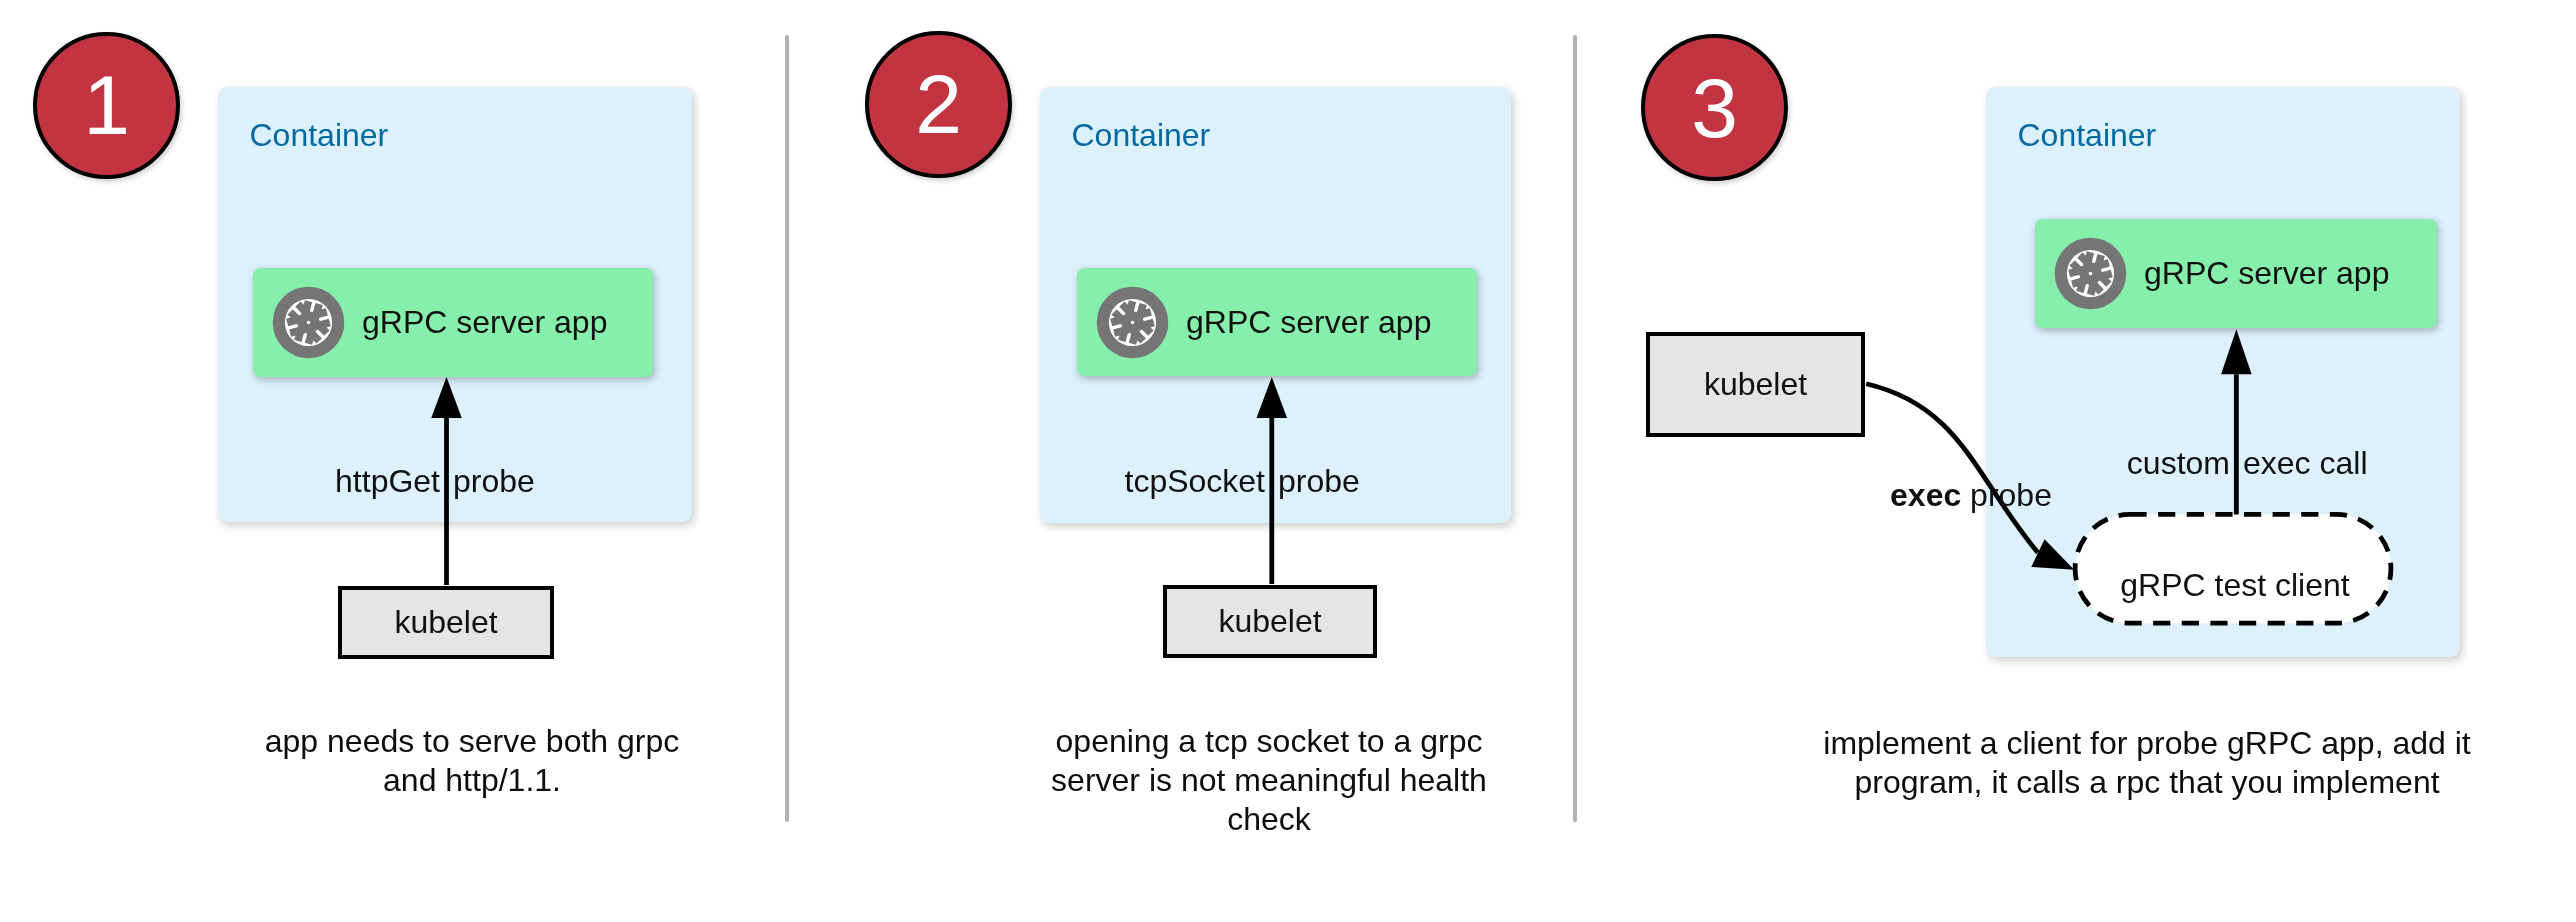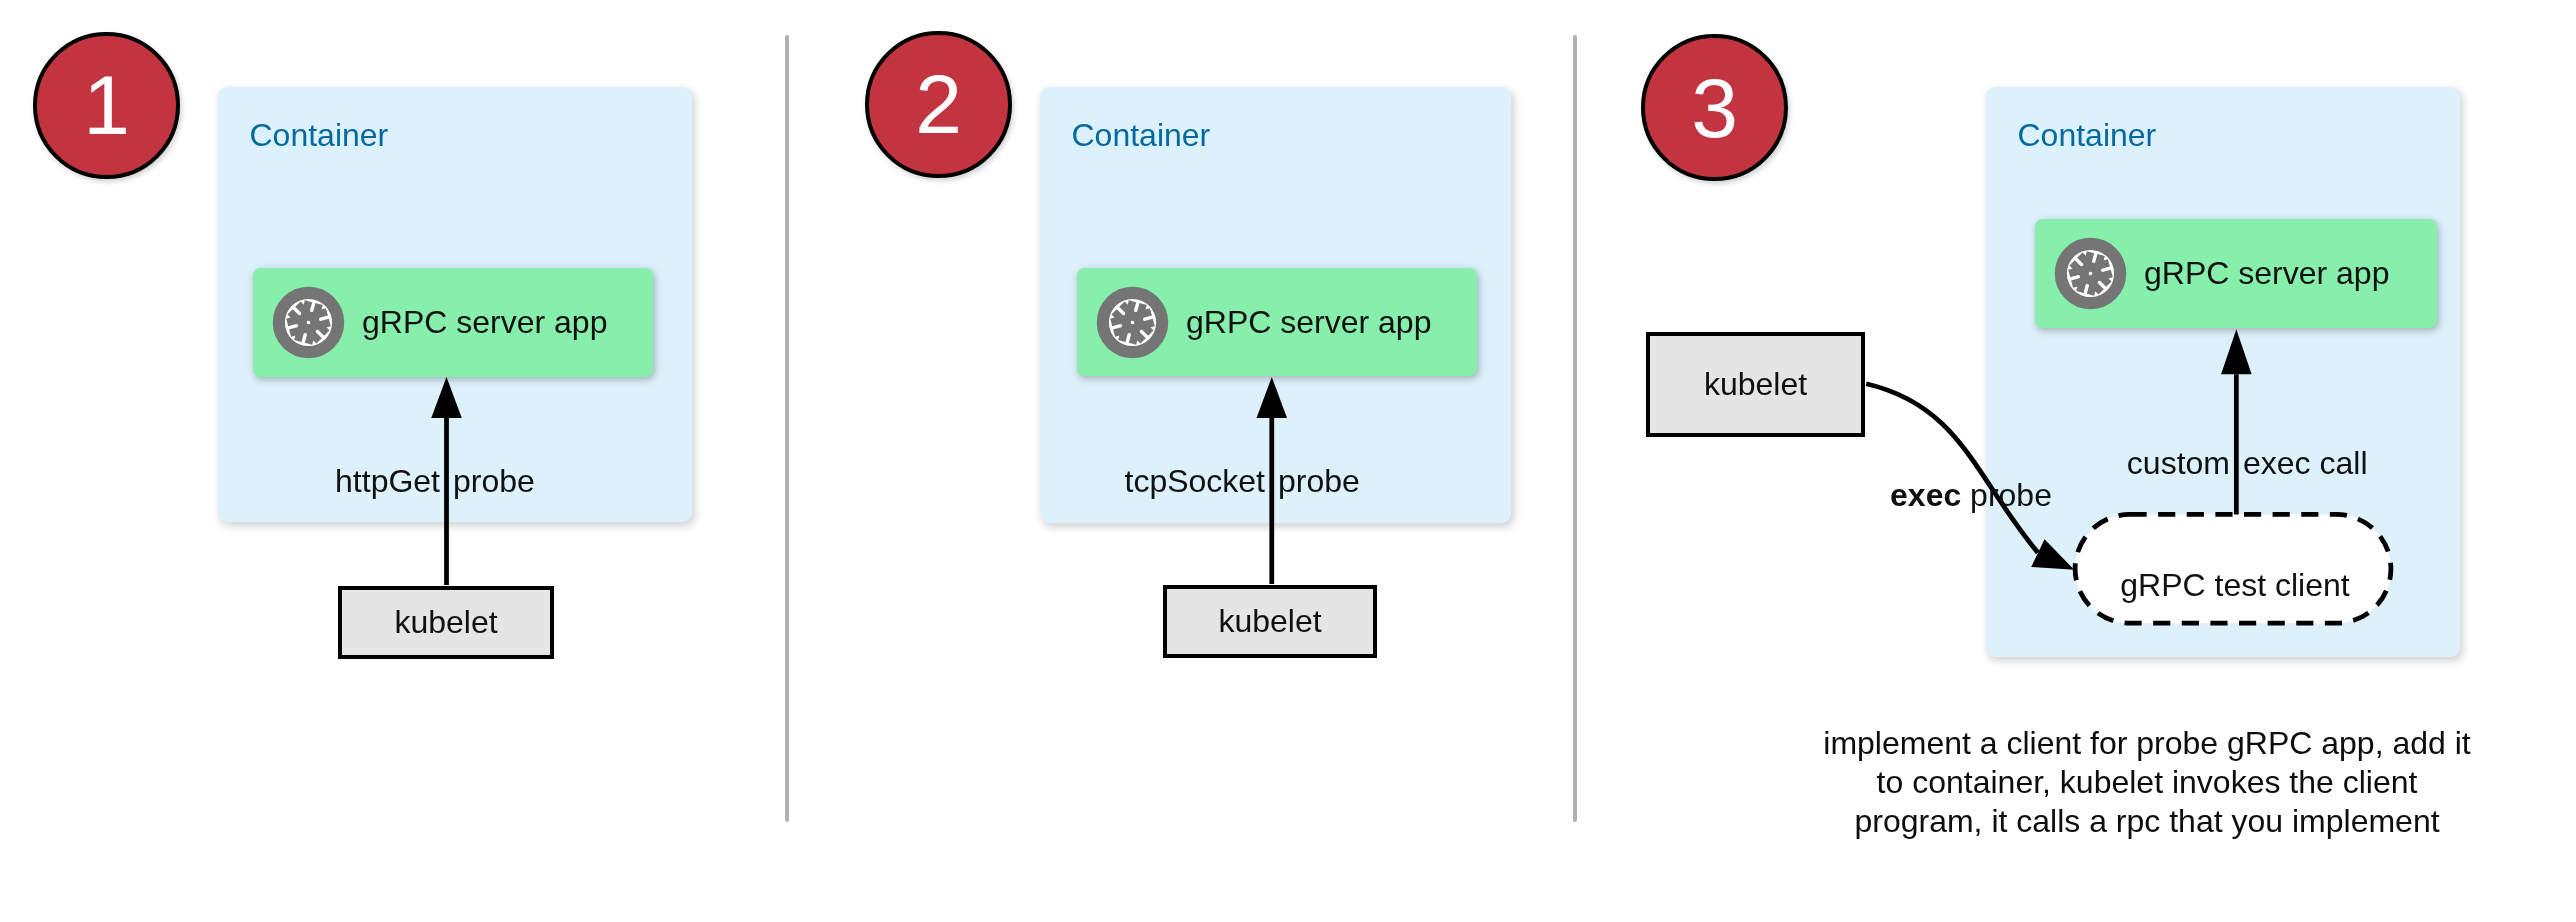--- a/index.html
+++ b/index.html
@@ -167,20 +167,28 @@
   <div class="badge b1">
     <span>1</span>
   </div>
   <div class="badge b2">
     <span>2</span>
   </div>
   <div class="badge b3">
     <span>3</span>
   </div>
 
+  <div class="caption cap1">
+    <div>app needs to serve both grpc</div>
+    <div>and http/1.1.</div>
+  </div>
+  <div class="caption cap2">
+    <div>opening a tcp socket to a grpc</div>
+    <div>server is not meaningful health</div>
+    <div>check</div>
+  </div>
   <div class="caption cap3">
     <div>implement a client for probe gRPC app, add it</div>
-    <div>to container, kubelet invokes the client</div>
     <div>program, it calls a rpc that you implement</div>
   </div>
 
 </div>
 
 
 </body></html>

